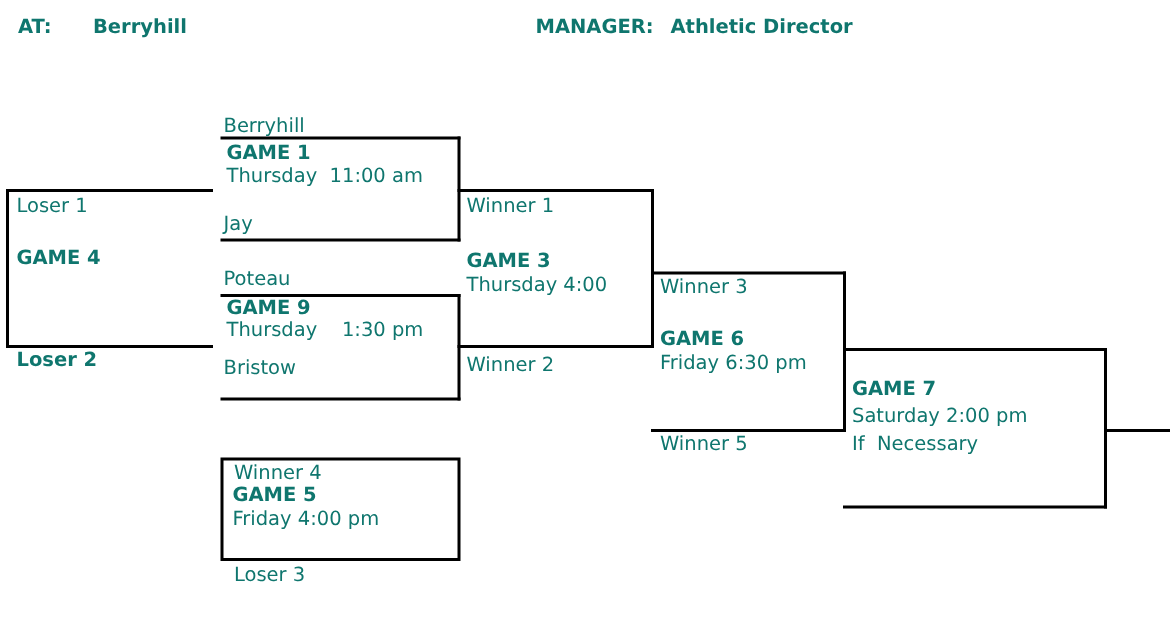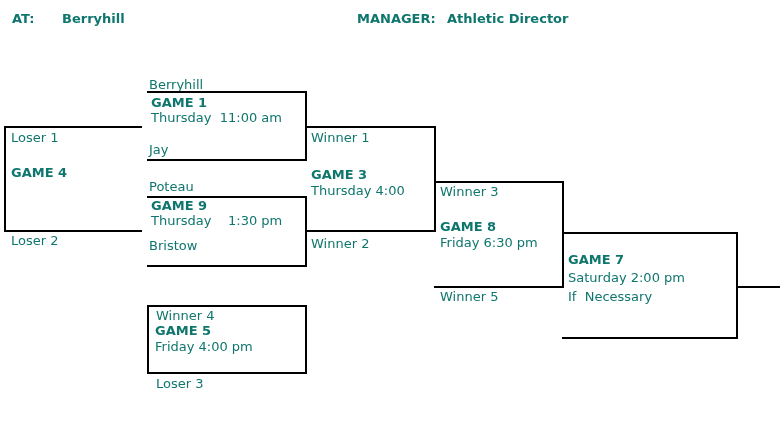--- a/index.html
+++ b/index.html
@@ -61,33 +61,33 @@
   <div class="txt" style="left:151px; top:214px;">Thursday    1:30 pm</div>
   <div class="txt" style="left:149px; top:239px;">Bristow</div>
   <div class="line hline" style="left:147px; top:265px; width:160px;"></div>
   <div class="line vline" style="left:305px; top:196px; height:71px;"></div>
 
   <div class="line hline" style="left:4px; top:126px; width:138px;"></div>
   <div class="txt" style="left:11px; top:131px;">Loser 1</div>
   <div class="txt bold" style="left:11px; top:166px;">GAME 4</div>
   <div class="line vline" style="left:4px; top:126px; height:106px;"></div>
   <div class="line hline" style="left:4px; top:230px; width:138px;"></div>
-  <div class="txt" style="left:11px; top:234px;">Loser 2</div>
+  <div class="txt" style="left:11px; top:234px;font-weight:bold;">Loser 2</div>
 
   <div class="line hline" style="left:305px; top:126px; width:131px;"></div>
   <div class="txt" style="left:311px; top:131px;">Winner 1</div>
   <div class="txt bold" style="left:311px; top:168px;">GAME 3</div>
   <div class="txt" style="left:311px; top:184px;">Thursday 4:00</div>
   <div class="line vline" style="left:434px; top:126px; height:106px;"></div>
   <div class="line hline" style="left:305px; top:230px; width:131px;"></div>
   <div class="txt" style="left:311px; top:237px;">Winner 2</div>
 
   <div class="line hline" style="left:434px; top:181px; width:130px;"></div>
   <div class="txt" style="left:440px; top:185px;">Winner 3</div>
-  <div class="txt bold" style="left:440px; top:220px;">GAME 8</div>
+  <div class="txt bold" style="left:440px; top:220px;">GAME 6</div>
   <div class="txt" style="left:440px; top:236px;">Friday 6:30 pm</div>
   <div class="line vline" style="left:562px; top:181px; height:107px;"></div>
   <div class="line hline" style="left:434px; top:286px; width:130px;"></div>
   <div class="txt" style="left:440px; top:290px;">Winner 5</div>
 
   <div class="line hline" style="left:562px; top:232px; width:176px;"></div>
   <div class="txt bold" style="left:568px; top:253px;">GAME 7</div>
   <div class="txt" style="left:568px; top:271px;">Saturday 2:00 pm</div>
   <div class="txt" style="left:568px; top:290px;">If  Necessary</div>
   <div class="line vline" style="left:736px; top:232px; height:107px;"></div>

